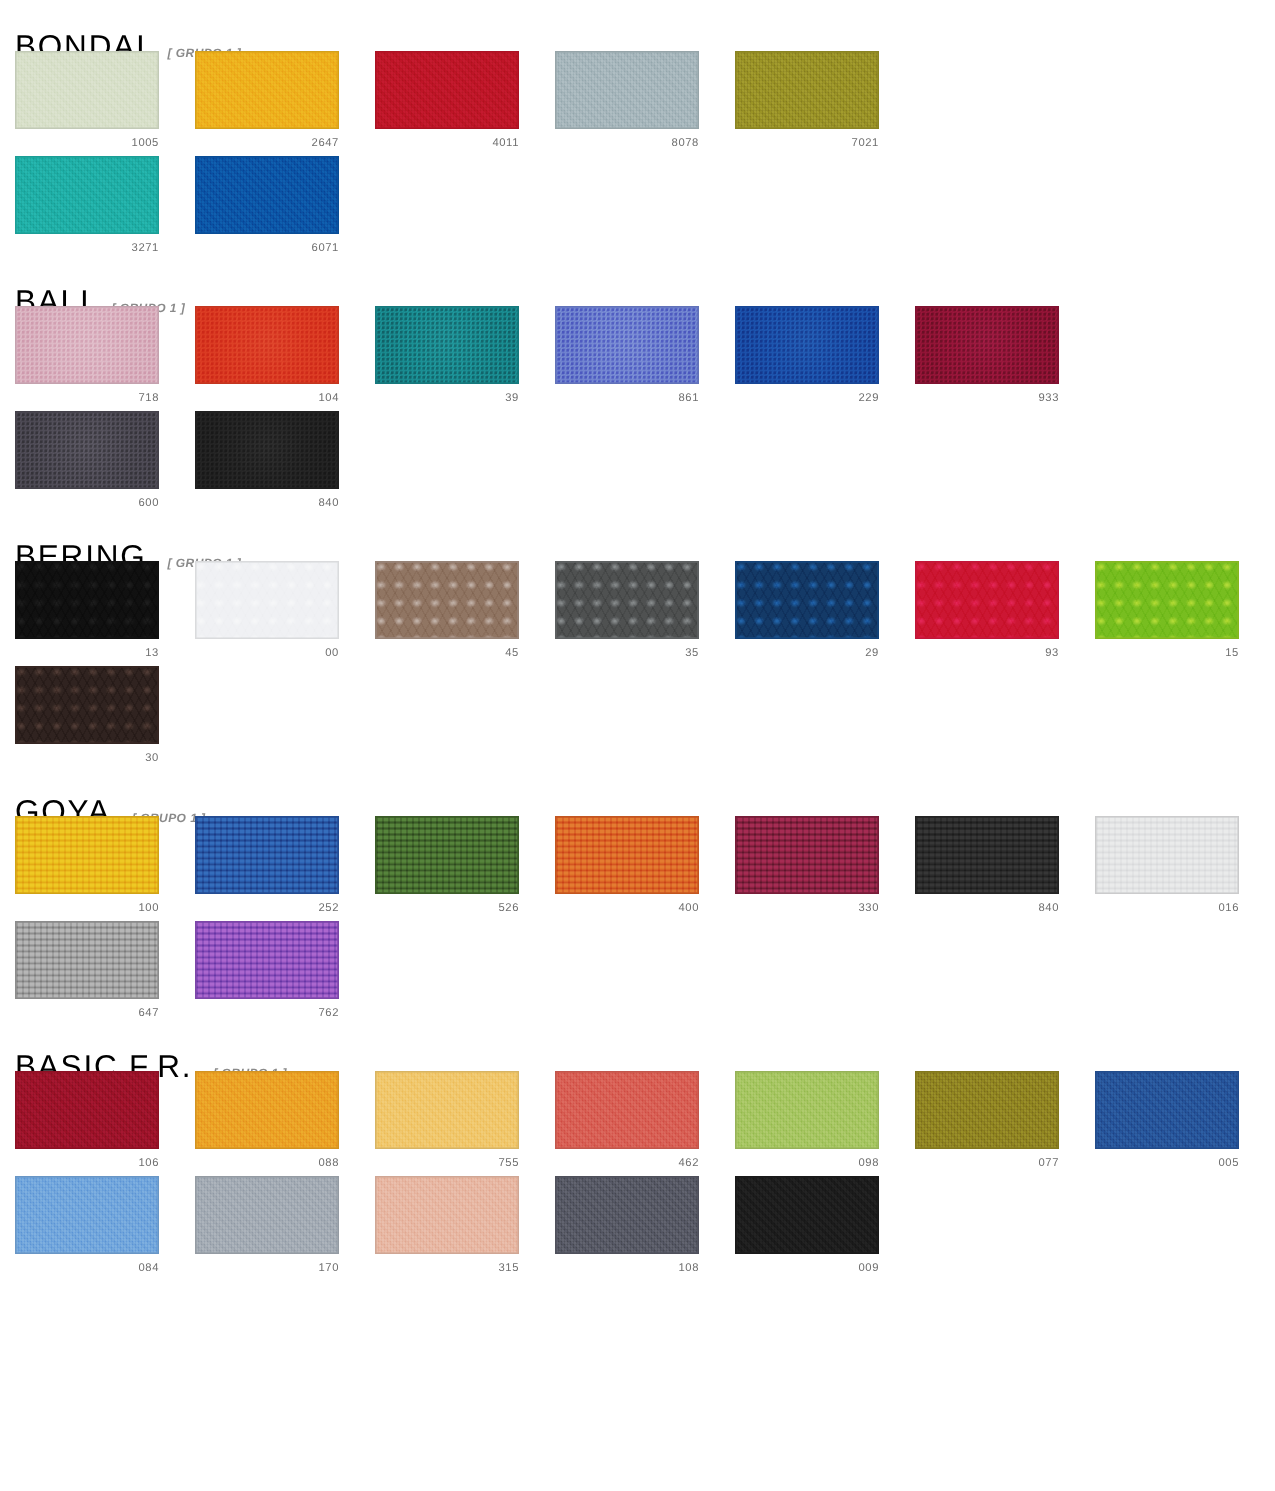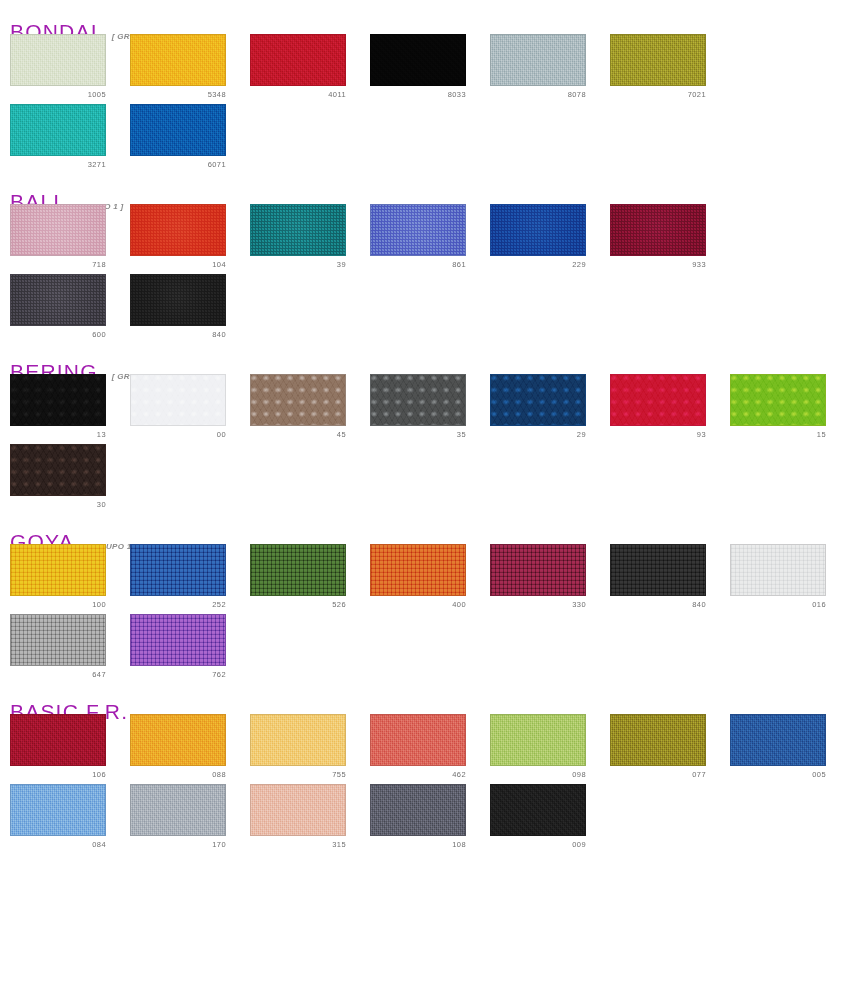--- a/index.html
+++ b/index.html
@@ -19,21 +19,21 @@
     display:flex;
     align-items:baseline;
     padding-left:10px;
     height:30px;
   }
   .family-title{
     font-family:"Liberation Sans", sans-serif;
     font-size:21px;
     font-weight:300;
     letter-spacing:1.2px;
-    color:#a21caf;
+    color:#000000;
     line-height:30px;
     white-space:nowrap;
   }
   .family-group{
     font-size:8px;
     font-style:italic;
     font-weight:bold;
     letter-spacing:0.3px;
     color:#8a8a8a;
     margin-left:14px;
@@ -155,33 +155,27 @@
         <div class="swatch">
           <div class="chip tex-woven" style="background: rgb(217, 225, 203);">
             <span class="grain"></span>
           </div>
           <span class="swatch-code">1005</span>
         </div>
         <div class="swatch">
           <div class="chip tex-woven" style="background: rgb(238, 179, 28);">
             <span class="grain"></span>
           </div>
-          <span class="swatch-code">5348</span>
+          <span class="swatch-code">2647</span>
         </div>
         <div class="swatch">
           <div class="chip tex-woven" style="background: rgb(191, 21, 39);">
             <span class="grain"></span>
           </div>
           <span class="swatch-code">4011</span>
-        </div>
-        <div class="swatch">
-          <div class="chip tex-woven" style="background: rgb(5, 5, 5);">
-            <span class="grain"></span>
-          </div>
-          <span class="swatch-code">8033</span>
         </div>
         <div class="swatch">
           <div class="chip tex-woven" style="background: rgb(168, 184, 189);">
             <span class="grain"></span>
           </div>
           <span class="swatch-code">8078</span>
         </div>
         <div class="swatch">
           <div class="chip tex-woven" style="background: rgb(154, 147, 38);">
             <span class="grain"></span>

